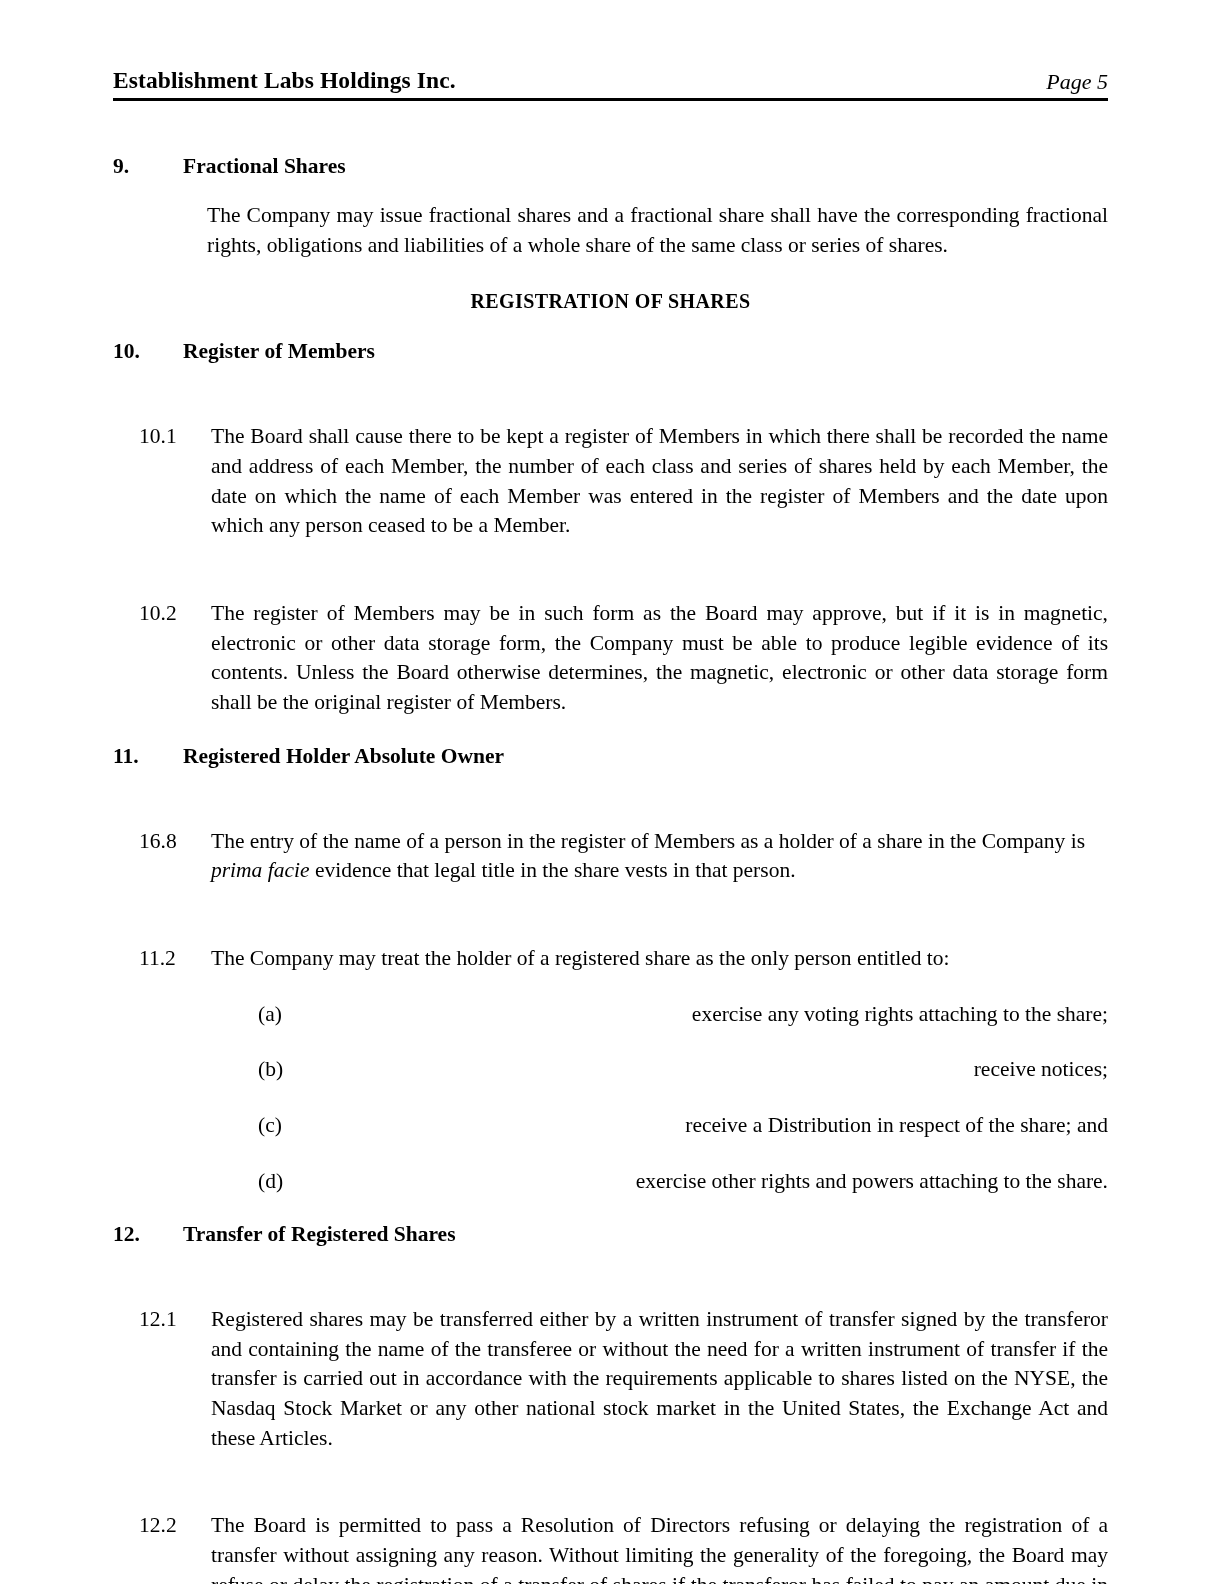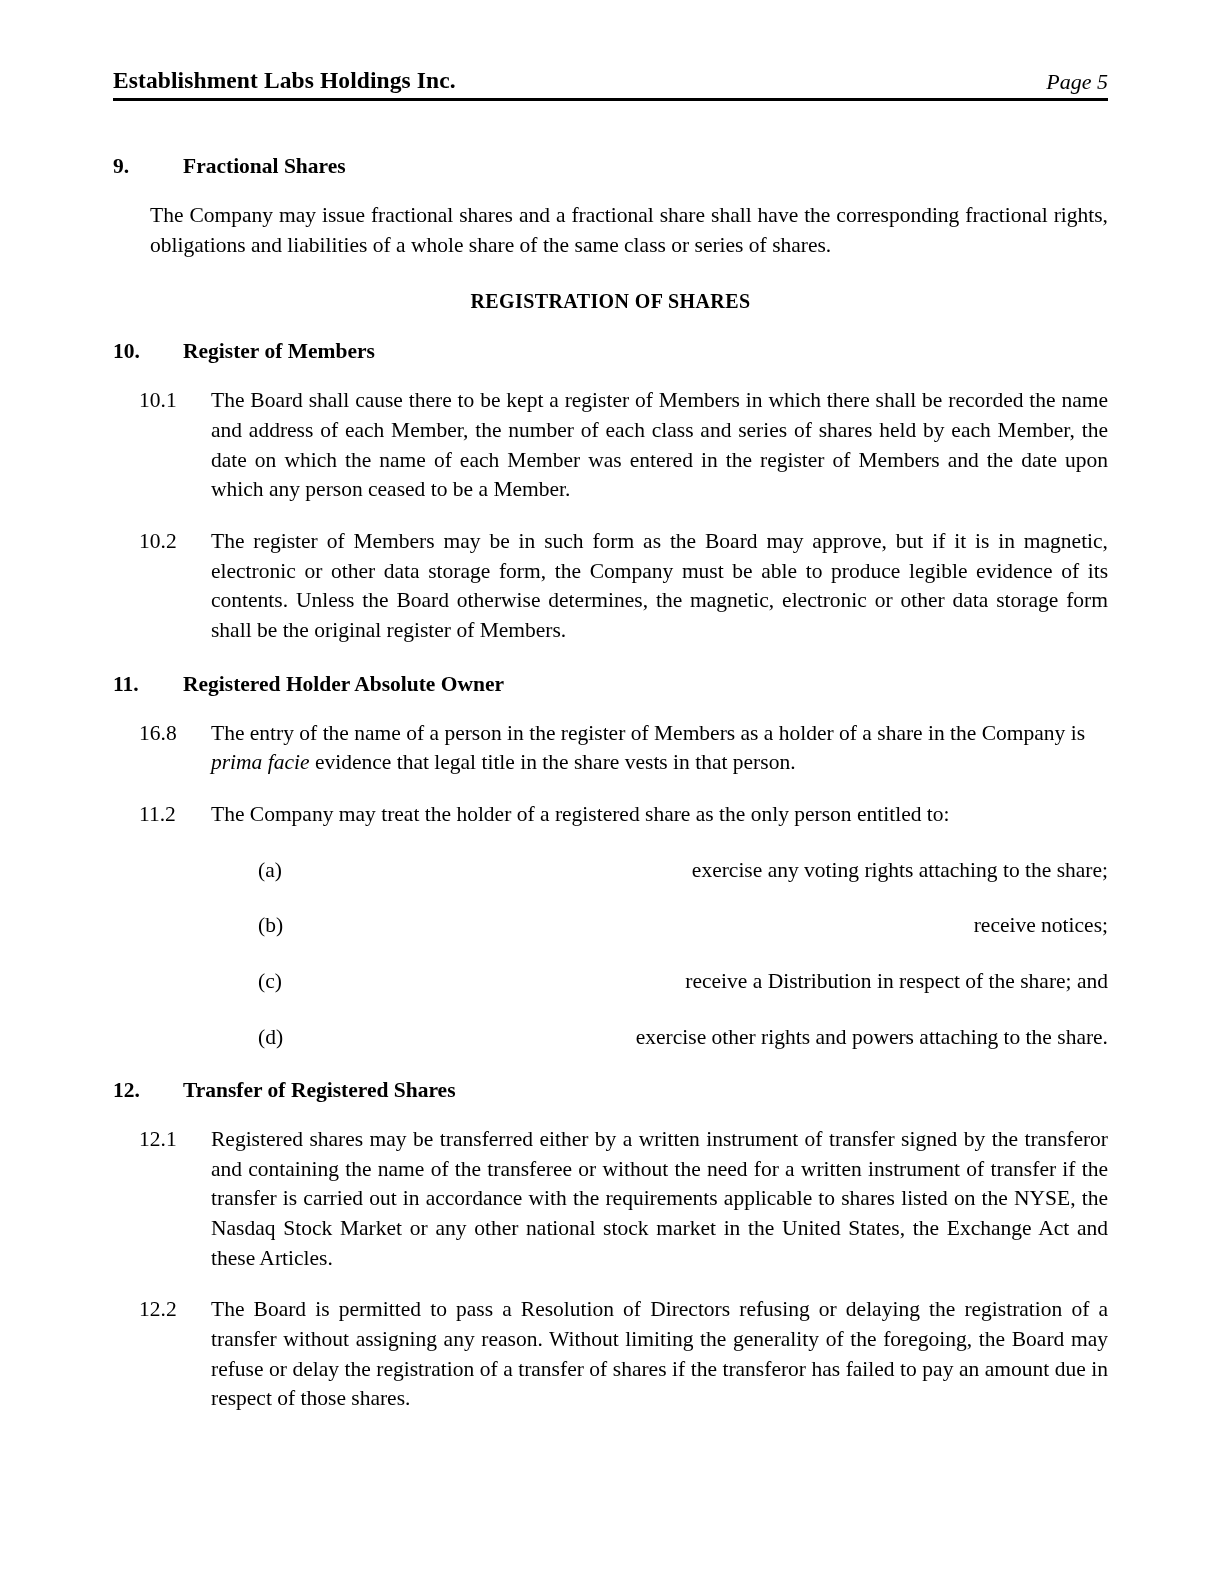--- a/index.html
+++ b/index.html
@@ -74,39 +74,40 @@
     text-align: center;
     font-weight: bold;
     font-size: 20px;
     letter-spacing: 0.4px;
     margin-top: 30px;
     margin-bottom: 0;
   }
 
   
   .para-plain {
-    margin-left: 37px;
+    margin-left: 94px;
     margin-top: 22px;
     font-size: 21.5px;
     line-height: 1.38;
     text-align: justify;
   }
 
   
   .clause {
     display: flex;
     align-items: baseline;
     margin-top: 22px;
     font-size: 21.5px;
     line-height: 1.38;
   }
   .clause-num {
     width: 72px;
     flex: 0 0 72px;
     margin-left: 26px;
+    margin-top: 36px;
   }
   .clause-text {
     flex: 1 1 auto;
     text-align: justify;
   }
   .clause-text.nojustify {
     text-align: left;
   }
 
   

